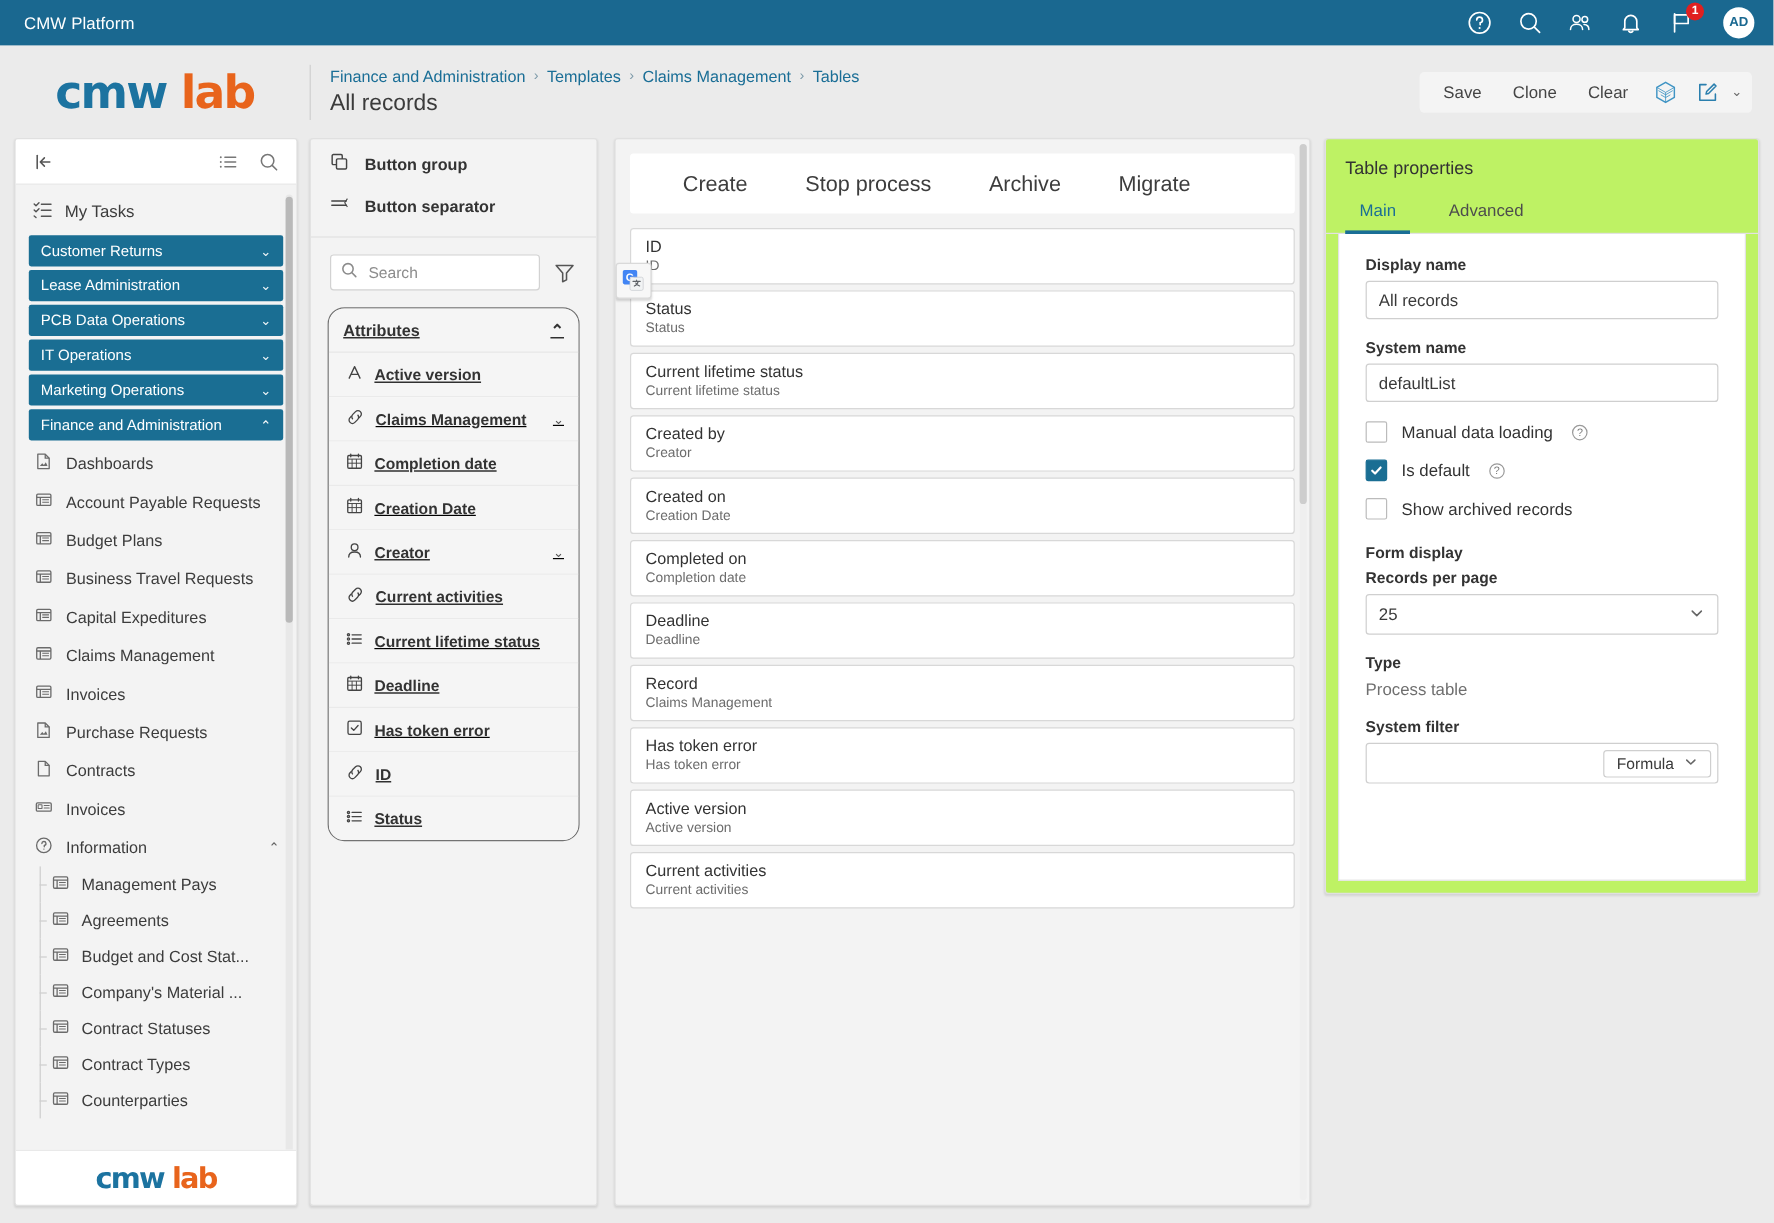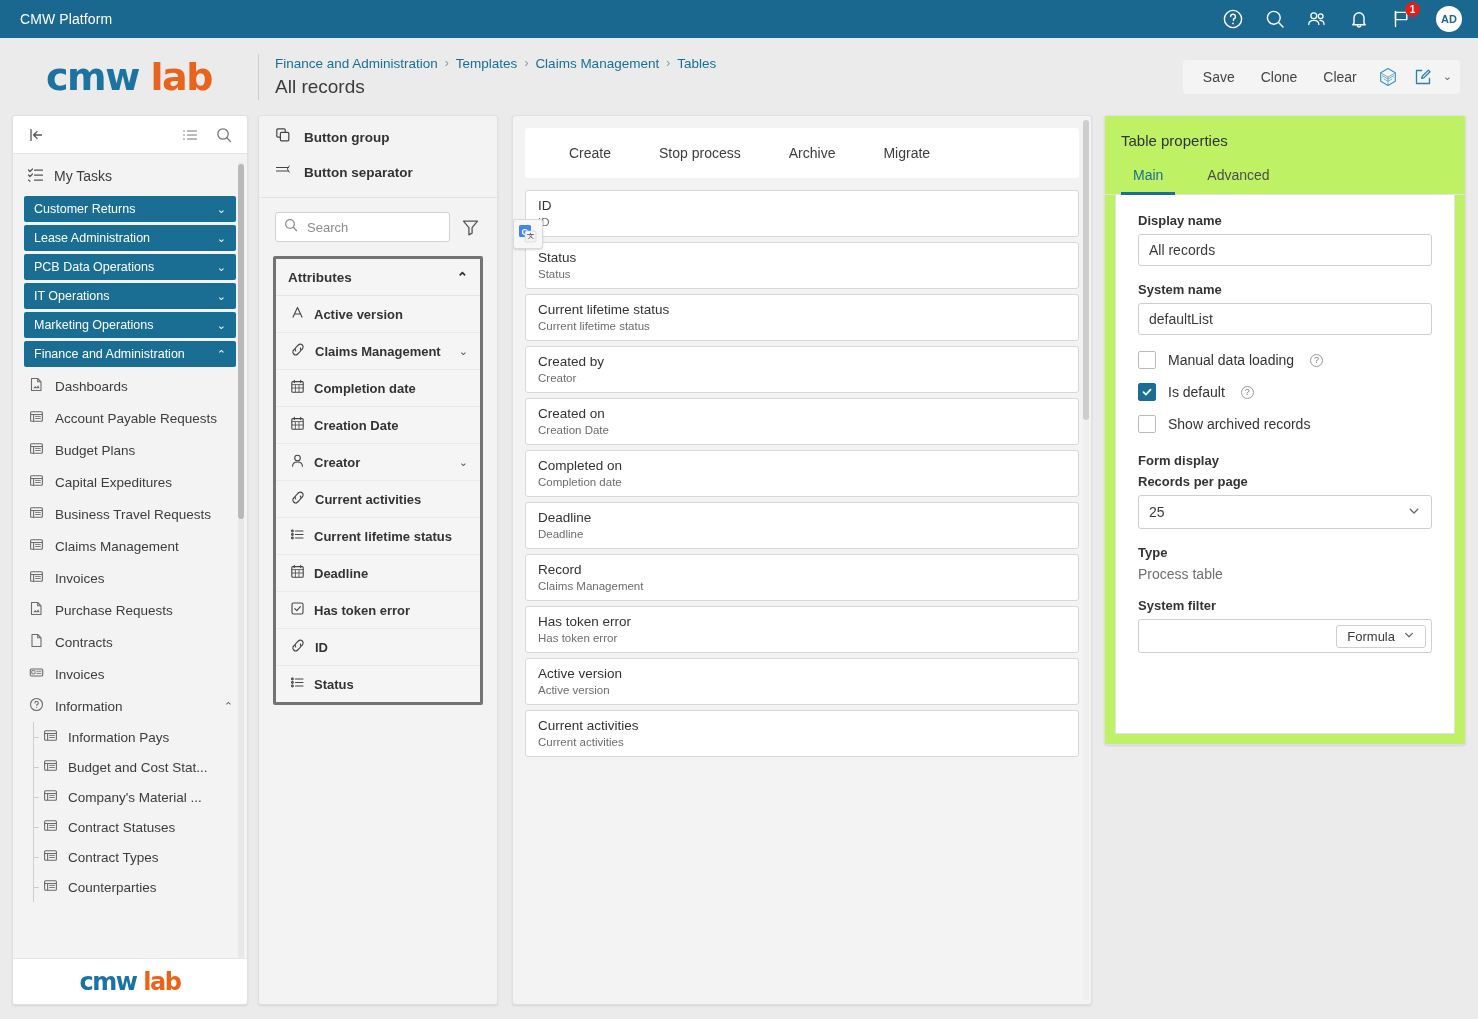--- a/index.html
+++ b/index.html
@@ -155,21 +155,21 @@
   .search-box {
     flex: 1; height: 30px; background: #fff; border: 1px solid #d2d2d2; border-radius: 3px;
     display: flex; align-items: center; padding: 0 8px; gap: 7px;
   }
   .search-box input {
     border: none; outline: none; font-size: 13px; color: #555;
     font-family: inherit; width: 100%; background: transparent;
   }
   .search-box input::placeholder { color: #8c8c8c; }
   .filter-icon { cursor: pointer; display:flex; }
-  .attr-card { margin: 4px 14px 0 14px; background: #fff; border: 3px solid #737373; border-radius: 2px; overflow: hidden; }
+  .attr-card { margin: 4px 14px 0 14px; background: #fff; border: 1px solid #737373; border-radius: 14px; overflow: hidden; text-decoration: underline; }
   .attr-head {
     display: flex; align-items: center; padding: 10px 12px;
     font-size: 13.5px; font-weight: bold; color: #333;
     background: #f5f5f5; border-bottom: 1px solid #e4e4e4; cursor: pointer;
   }
   .attr-head .t { flex: 1; }
   .attr-row {
     display: flex; align-items: center; gap: 9px;
     padding: 9px 12px 9px 14px; font-size: 13px; font-weight: bold; color: #333;
     border-bottom: 1px solid #eaeaea; background: #f5f5f5; cursor: pointer;
@@ -177,21 +177,21 @@
   .attr-row:last-child { border-bottom: none; }
   .attr-row .al { flex: 1; }
   .attr-row .chev { font-size: 11px; color: #555; font-weight: normal; }
 
   
   .center { flex: 1; margin-right: 12px; height: 890px; background: #f3f3f3; border:1px solid #e0e0e0; border-radius:3px; box-shadow: 0 1px 2px rgba(0,0,0,.10); position: relative; overflow: hidden; }
   .cv-toolbar {
     margin: 12px 12px 0 12px; background: #fff; border-radius: 3px;
     height: 50px; display: flex; align-items: center; gap: 4px; padding-left: 22px;
   }
-  .cv-tab { font-size: 14px; color: #3d3d3d; padding: 6px 22px; cursor: pointer; }
+  .cv-tab { font-size: 18px; color: #3d3d3d; padding: 6px 22px; cursor: pointer; }
   .fields { margin: 12px 12px 0 12px; }
   .field-row {
     background: #fff; border: 1px solid #d8d8d8; border-radius: 3px;
     padding: 6px 12px; margin-bottom: 5px; cursor: pointer;
   }
   .field-row .f1 { font-size: 13.5px; color: #333; line-height: 17px; }
   .field-row .f2 { font-size: 11.5px; color: #6c6c6c; line-height: 16px; }
   .gtrans {
     position: absolute; left: 0px; top: 103px;
     width: 30px; height: 30px; background: #f7f7f7;
@@ -428,31 +428,31 @@
           <span class="nlbl">Budget Plans</span>
         </div>
         <div class="nav-item">
           <span>
             <svg width="15" height="15" viewBox="0 0 15 15" fill="none" stroke="#6b6b6b" stroke-width="1.1">
               <rect x="1.6" y="2.8" width="11.8" height="9.4" rx="1"></rect>
               <path d="M1.6 5.5h11.8M4.6 5.5v6.7"></path>
                 <path d="M6.2 7.4h5.6M6.2 9.5h5.6" stroke-width=".9"></path>
             </svg>
           </span>
+          <span class="nlbl">Business Travel Requests</span>
+        </div>
+        <div class="nav-item">
+          <span>
+            <svg width="15" height="15" viewBox="0 0 15 15" fill="none" stroke="#6b6b6b" stroke-width="1.1">
+              <rect x="1.6" y="2.8" width="11.8" height="9.4" rx="1"></rect>
+              <path d="M1.6 5.5h11.8M4.6 5.5v6.7"></path>
+                <path d="M6.2 7.4h5.6M6.2 9.5h5.6" stroke-width=".9"></path>
+            </svg>
+          </span>
           <span class="nlbl">Capital Expeditures</span>
-        </div>
-        <div class="nav-item">
-          <span>
-            <svg width="15" height="15" viewBox="0 0 15 15" fill="none" stroke="#6b6b6b" stroke-width="1.1">
-              <rect x="1.6" y="2.8" width="11.8" height="9.4" rx="1"></rect>
-              <path d="M1.6 5.5h11.8M4.6 5.5v6.7"></path>
-                <path d="M6.2 7.4h5.6M6.2 9.5h5.6" stroke-width=".9"></path>
-            </svg>
-          </span>
-          <span class="nlbl">Business Travel Requests</span>
         </div>
         <div class="nav-item">
           <span>
             <svg width="15" height="15" viewBox="0 0 15 15" fill="none" stroke="#6b6b6b" stroke-width="1.1">
               <rect x="1.6" y="2.8" width="11.8" height="9.4" rx="1"></rect>
               <path d="M1.6 5.5h11.8M4.6 5.5v6.7"></path>
                 <path d="M6.2 7.4h5.6M6.2 9.5h5.6" stroke-width=".9"></path>
             </svg>
           </span>
           <span class="nlbl">Claims Management</span>
@@ -510,21 +510,31 @@
         </div>
 
         <div class="nav-sub">
           <span>
             <svg width="15" height="15" viewBox="0 0 15 15" fill="none" stroke="#6b6b6b" stroke-width="1.1">
               <rect x="1.6" y="2.8" width="11.8" height="9.4" rx="1"></rect>
                 <path d="M1.6 5.5h11.8M4.6 5.5v6.7"></path>
                 <path d="M6.2 7.4h5.6M6.2 9.5h5.6" stroke-width=".9"></path>
             </svg>
           </span>
-          <span>Information Pays</span>
+          <span>Management Pays</span>
+        </div>
+        <div class="nav-sub">
+          <span>
+            <svg width="15" height="15" viewBox="0 0 15 15" fill="none" stroke="#6b6b6b" stroke-width="1.1">
+              <rect x="1.6" y="2.8" width="11.8" height="9.4" rx="1"></rect>
+                <path d="M1.6 5.5h11.8M4.6 5.5v6.7"></path>
+                <path d="M6.2 7.4h5.6M6.2 9.5h5.6" stroke-width=".9"></path>
+            </svg>
+          </span>
+          <span>Agreements</span>
         </div>
         <div class="nav-sub">
           <span>
             <svg width="15" height="15" viewBox="0 0 15 15" fill="none" stroke="#6b6b6b" stroke-width="1.1">
               <rect x="1.6" y="2.8" width="11.8" height="9.4" rx="1"></rect>
                 <path d="M1.6 5.5h11.8M4.6 5.5v6.7"></path>
                 <path d="M6.2 7.4h5.6M6.2 9.5h5.6" stroke-width=".9"></path>
             </svg>
           </span>
           <span>Budget and Cost Stat...</span>

